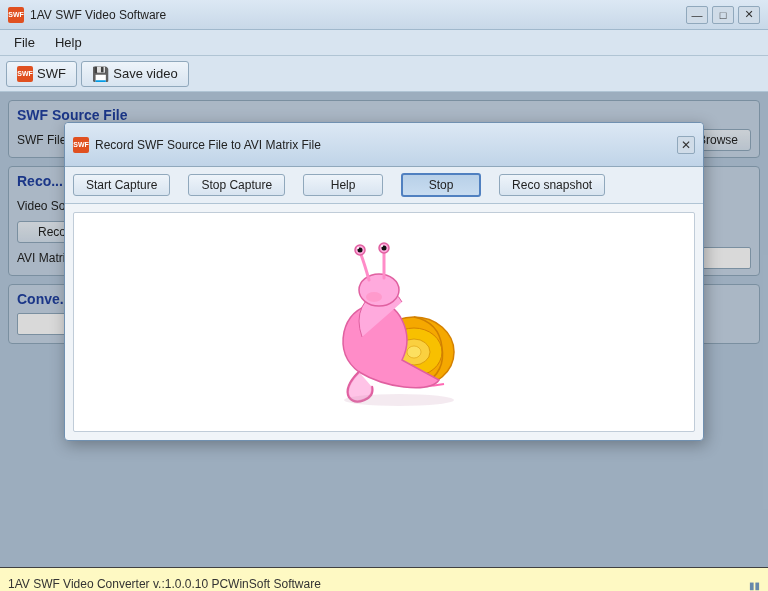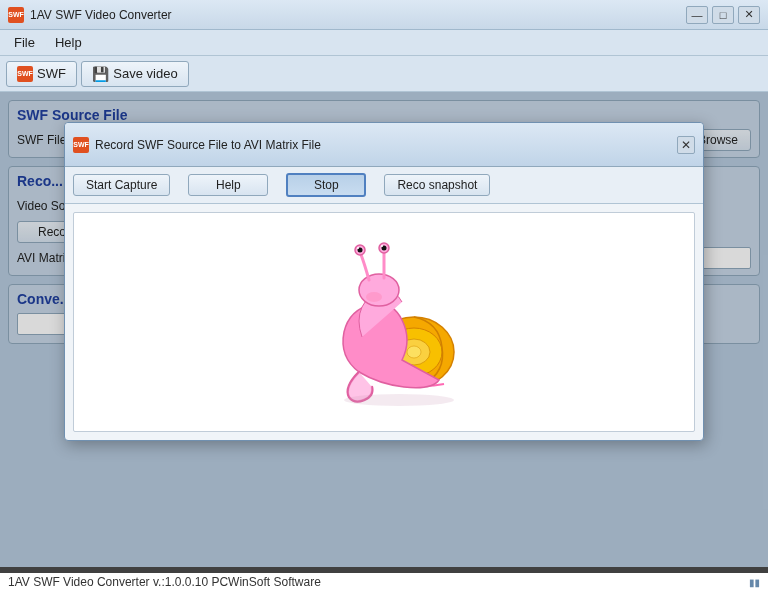--- a/index.html
+++ b/index.html
@@ -164,25 +164,25 @@
     .convert-section {
       background: #c8d8e8;
       border: 1px solid #90a8bc;
       border-radius: 4px;
       padding: 6px 8px;
       height: 60px;
     }
 
     
     .status-bar {
-      background: #ffffff;
+      background: #fef9c3;
       height: 24px;
-      border-top: 6px solid #404040;
-      display: flex;
-      align-items: center;
+      border-top: 1px solid #404040;
+      display: flex;
+      align-items: flex-end;
       padding: 0 8px;
       font-size: 12px;
       color: #333;
       justify-content: space-between;
     }
     .status-bar-right {
       color: #6688aa;
       font-size: 10px;
     }
 
@@ -315,21 +315,21 @@
       padding: 0 2px;
     }
   </style>
 </head>
 <body>
 
 <div class="title-bar">
   <div class="title-bar-icon">
     <span style="font-size:7px;font-weight:bold;">SWF</span>
   </div>
-  <span class="title-bar-text">1AV SWF Video Converter</span>
+  <span class="title-bar-text">1AV SWF Video Software</span>
   <div class="title-bar-controls">
     <div class="title-bar-btn">—</div>
     <div class="title-bar-btn">□</div>
     <div class="title-bar-btn close">✕</div>
   </div>
 </div>
 
 <div class="menu-bar">
   <div class="menu-item">File</div>
   <div class="menu-item">Help</div>
@@ -389,20 +389,21 @@
       <div class="modal-title-bar">
         <div class="modal-title-icon">
           <span style="font-size:7px;font-weight:bold;">SWF</span>
         </div>
         <span class="modal-title-text">Record SWF Source File to AVI Matrix File</span>
         <div class="modal-close-btn">✕</div>
       </div>
 
       <div class="modal-toolbar">
         <button class="modal-btn">Start Capture</button>
+        <button class="modal-btn">Stop Capture</button>
         <button class="modal-btn">Help</button>
         <button class="modal-btn active">Stop</button>
         <button class="modal-btn">Reco snapshot</button>
       </div>
 
       <div class="modal-content">
         <div class="snail-container">
 
           <svg width="200" height="180" viewBox="0 0 200 180" xmlns="http://www.w3.org/2000/svg">
 

